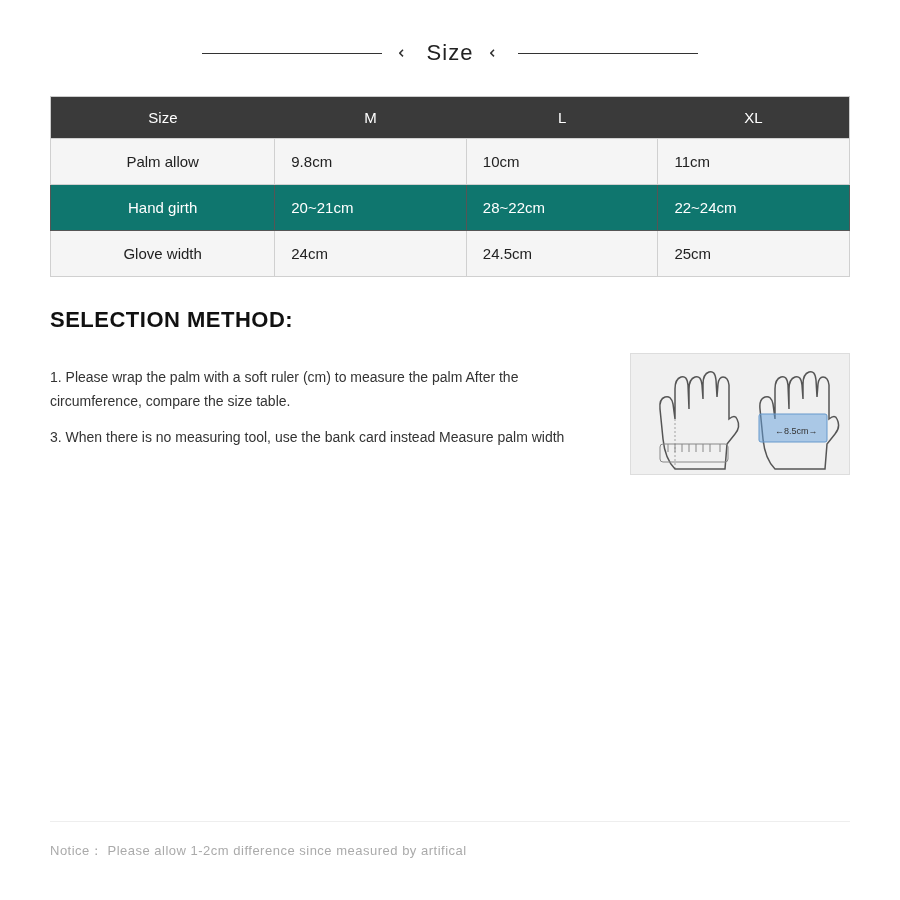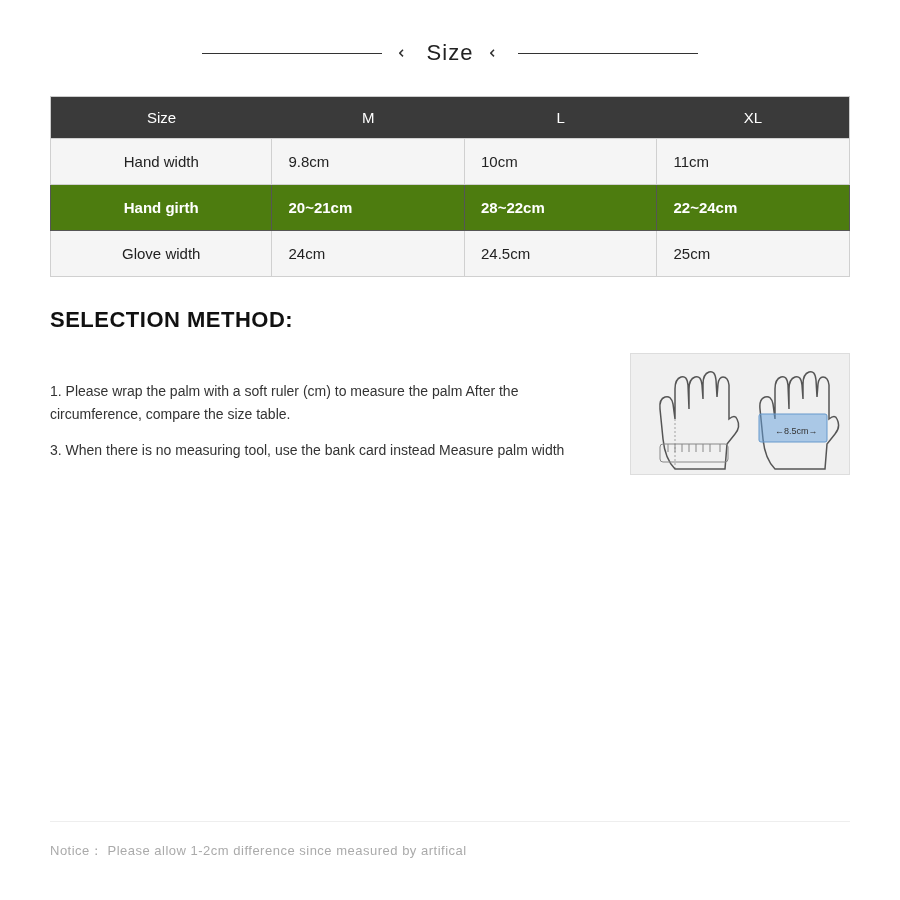--- a/index.html
+++ b/index.html
@@ -65,23 +65,22 @@
       padding: 12px 16px;
       text-align: center;
       font-size: 15px;
     }
 
     .size-table tr.row-light td {
       background: #f5f5f5;
     }
 
     .size-table tr.row-dark td {
-      background: #4d7c0f;
+      background: #0f766e;
       color: #fff;
-      font-weight: bold;
     }
 
     .size-table td {
       padding: 14px 16px;
       text-align: left;
       font-size: 15px;
       color: #222;
       border: 1px solid #d0d0d0;
     }
 
@@ -103,21 +102,21 @@
       font-size: 22px;
       font-weight: 900;
       color: #111;
       margin-bottom: 20px;
       letter-spacing: 0.5px;
     }
 
     .selection-content {
       display: flex;
       gap: 20px;
-      align-items: flex-end;
+      align-items: center;
     }
 
     .selection-text {
       flex: 1;
       font-size: 14px;
       color: #333;
       line-height: 1.7;
     }
 
     .selection-text p {
@@ -175,21 +174,21 @@
       <thead>
         <tr>
           <th>Size</th>
           <th>M</th>
           <th>L</th>
           <th>XL</th>
         </tr>
       </thead>
       <tbody>
         <tr class="row-light">
-          <td>Hand width</td>
+          <td>Palm allow</td>
           <td>9.8cm</td>
           <td>10cm</td>
           <td>11cm</td>
         </tr>
         <tr class="row-dark">
           <td>Hand girth</td>
           <td>20~21cm</td>
           <td>28~22cm</td>
           <td>22~24cm</td>
         </tr>

